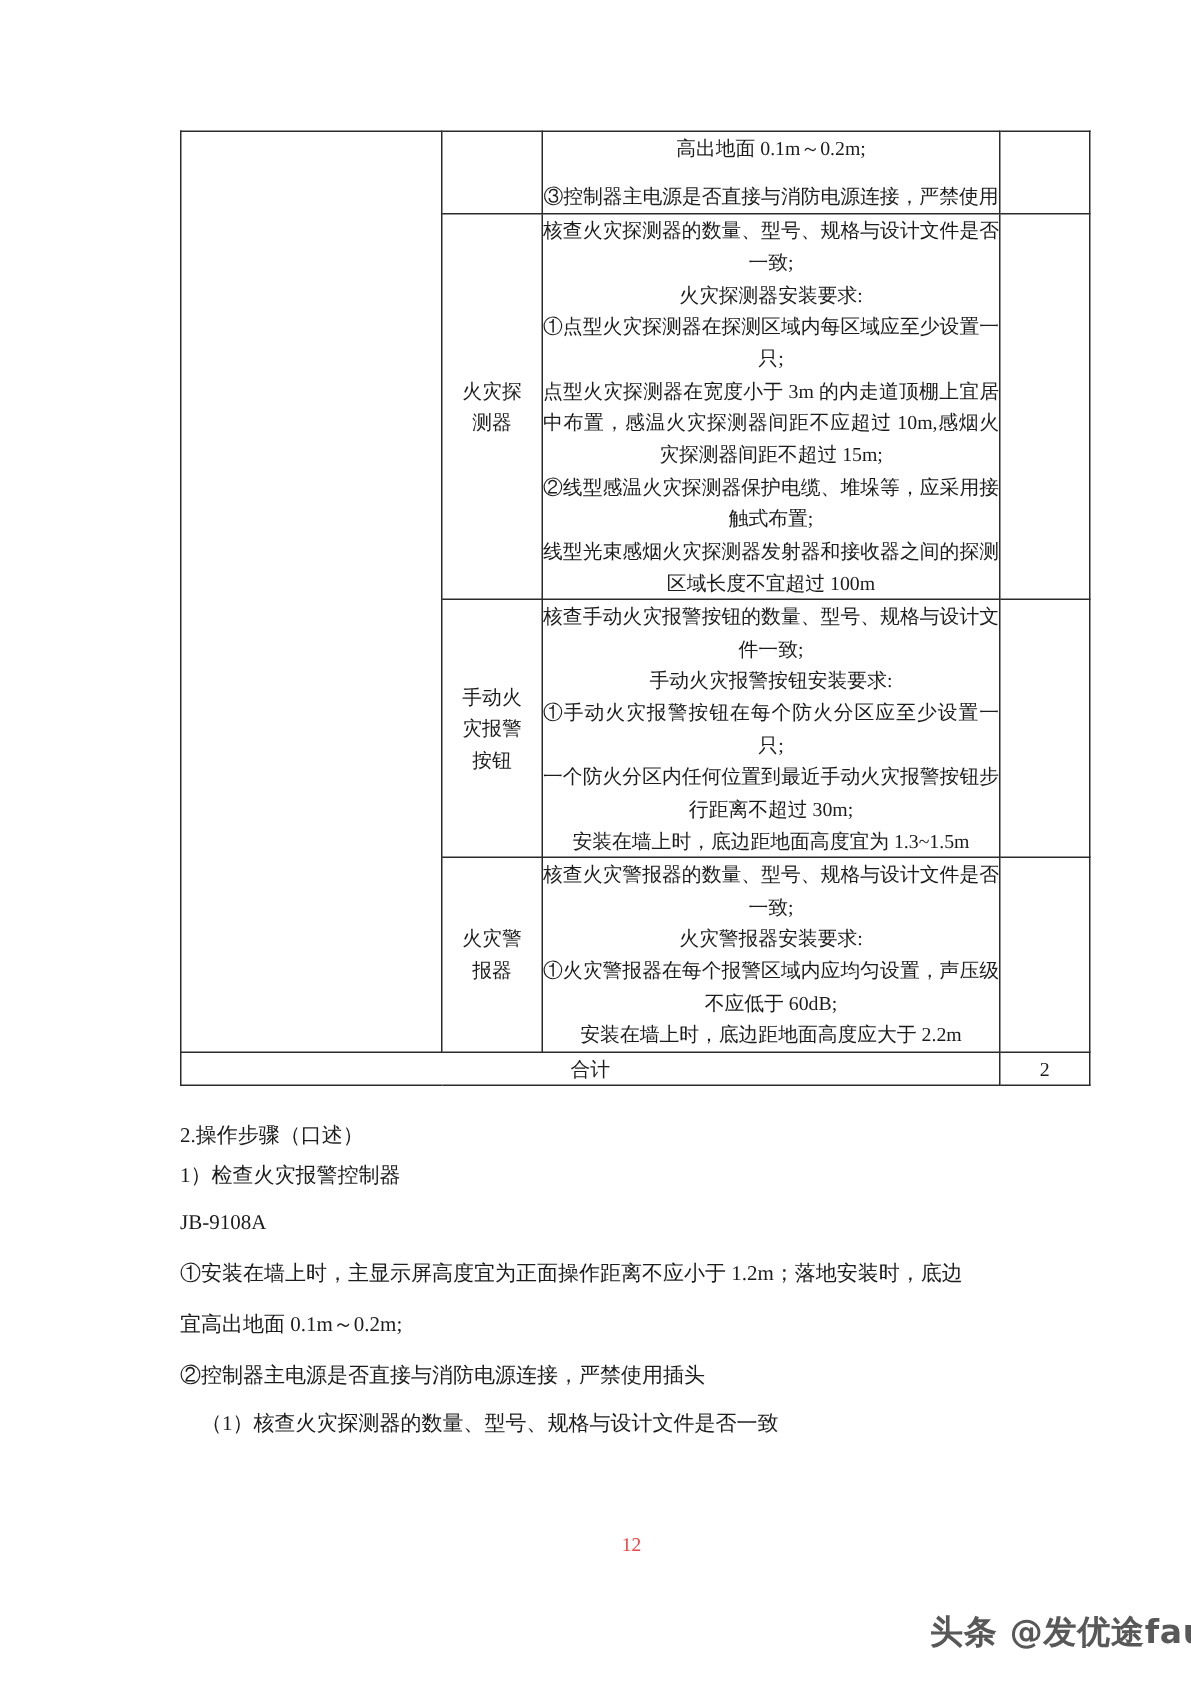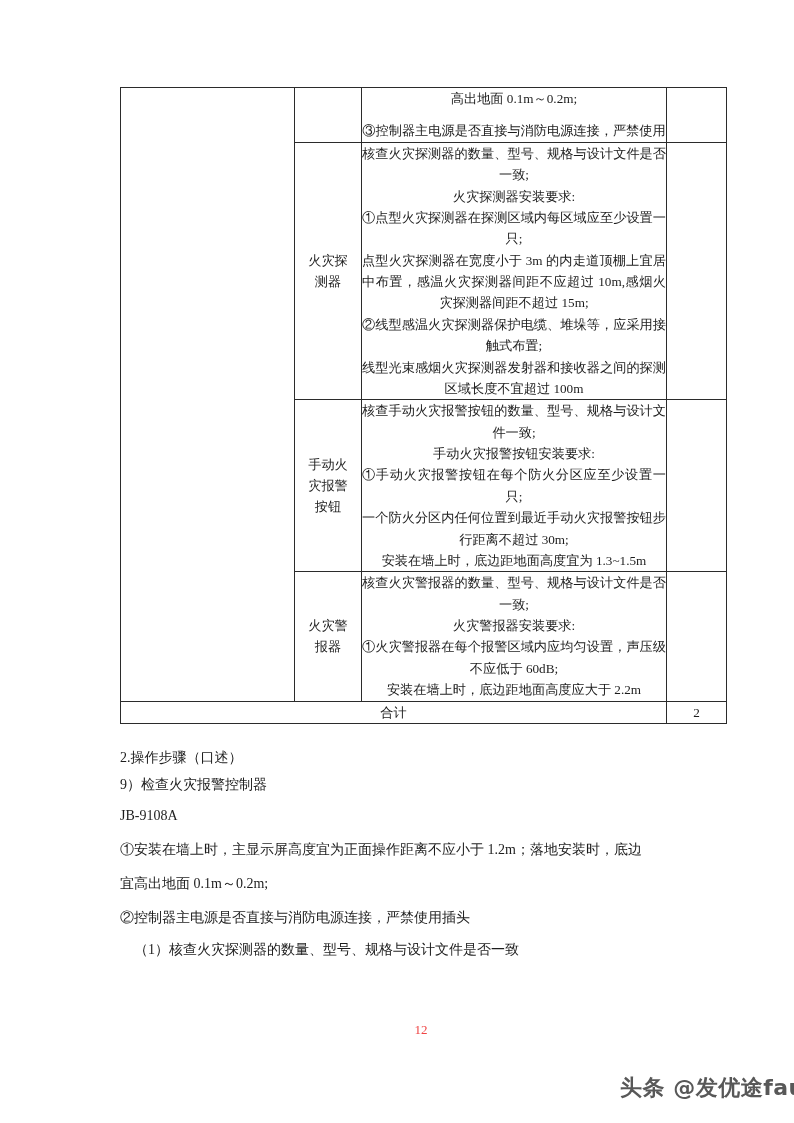--- a/index.html
+++ b/index.html
@@ -194,21 +194,21 @@
           <td class="total-label" colspan="3">合计</td>
           <td class="num">2</td>
         </tr>
 
       </tbody>
     </table>
   </div>
 
   <div class="body-text">
     <p class="ind1">2.操作步骤（口述）</p>
-    <p class="ind1">9）检查火灾报警控制器</p>
+    <p class="ind1">1）检查火灾报警控制器</p>
     <p class="ind1 wide">JB-9108A</p>
     <p class="ind1 wide">①安装在墙上时，主显示屏高度宜为正面操作距离不应小于 1.2m；落地安装时，底边</p>
     <p class="ind1 wide">宜高出地面 0.1m～0.2m;</p>
     <p class="ind1 wide">②控制器主电源是否直接与消防电源连接，严禁使用插头</p>
     <p class="ind2">（1）核查火灾探测器的数量、型号、规格与设计文件是否一致</p>
   </div>
 
   <div class="page-num">12</div>
   <div class="watermark">头条 @发优途fautu</div>
 

